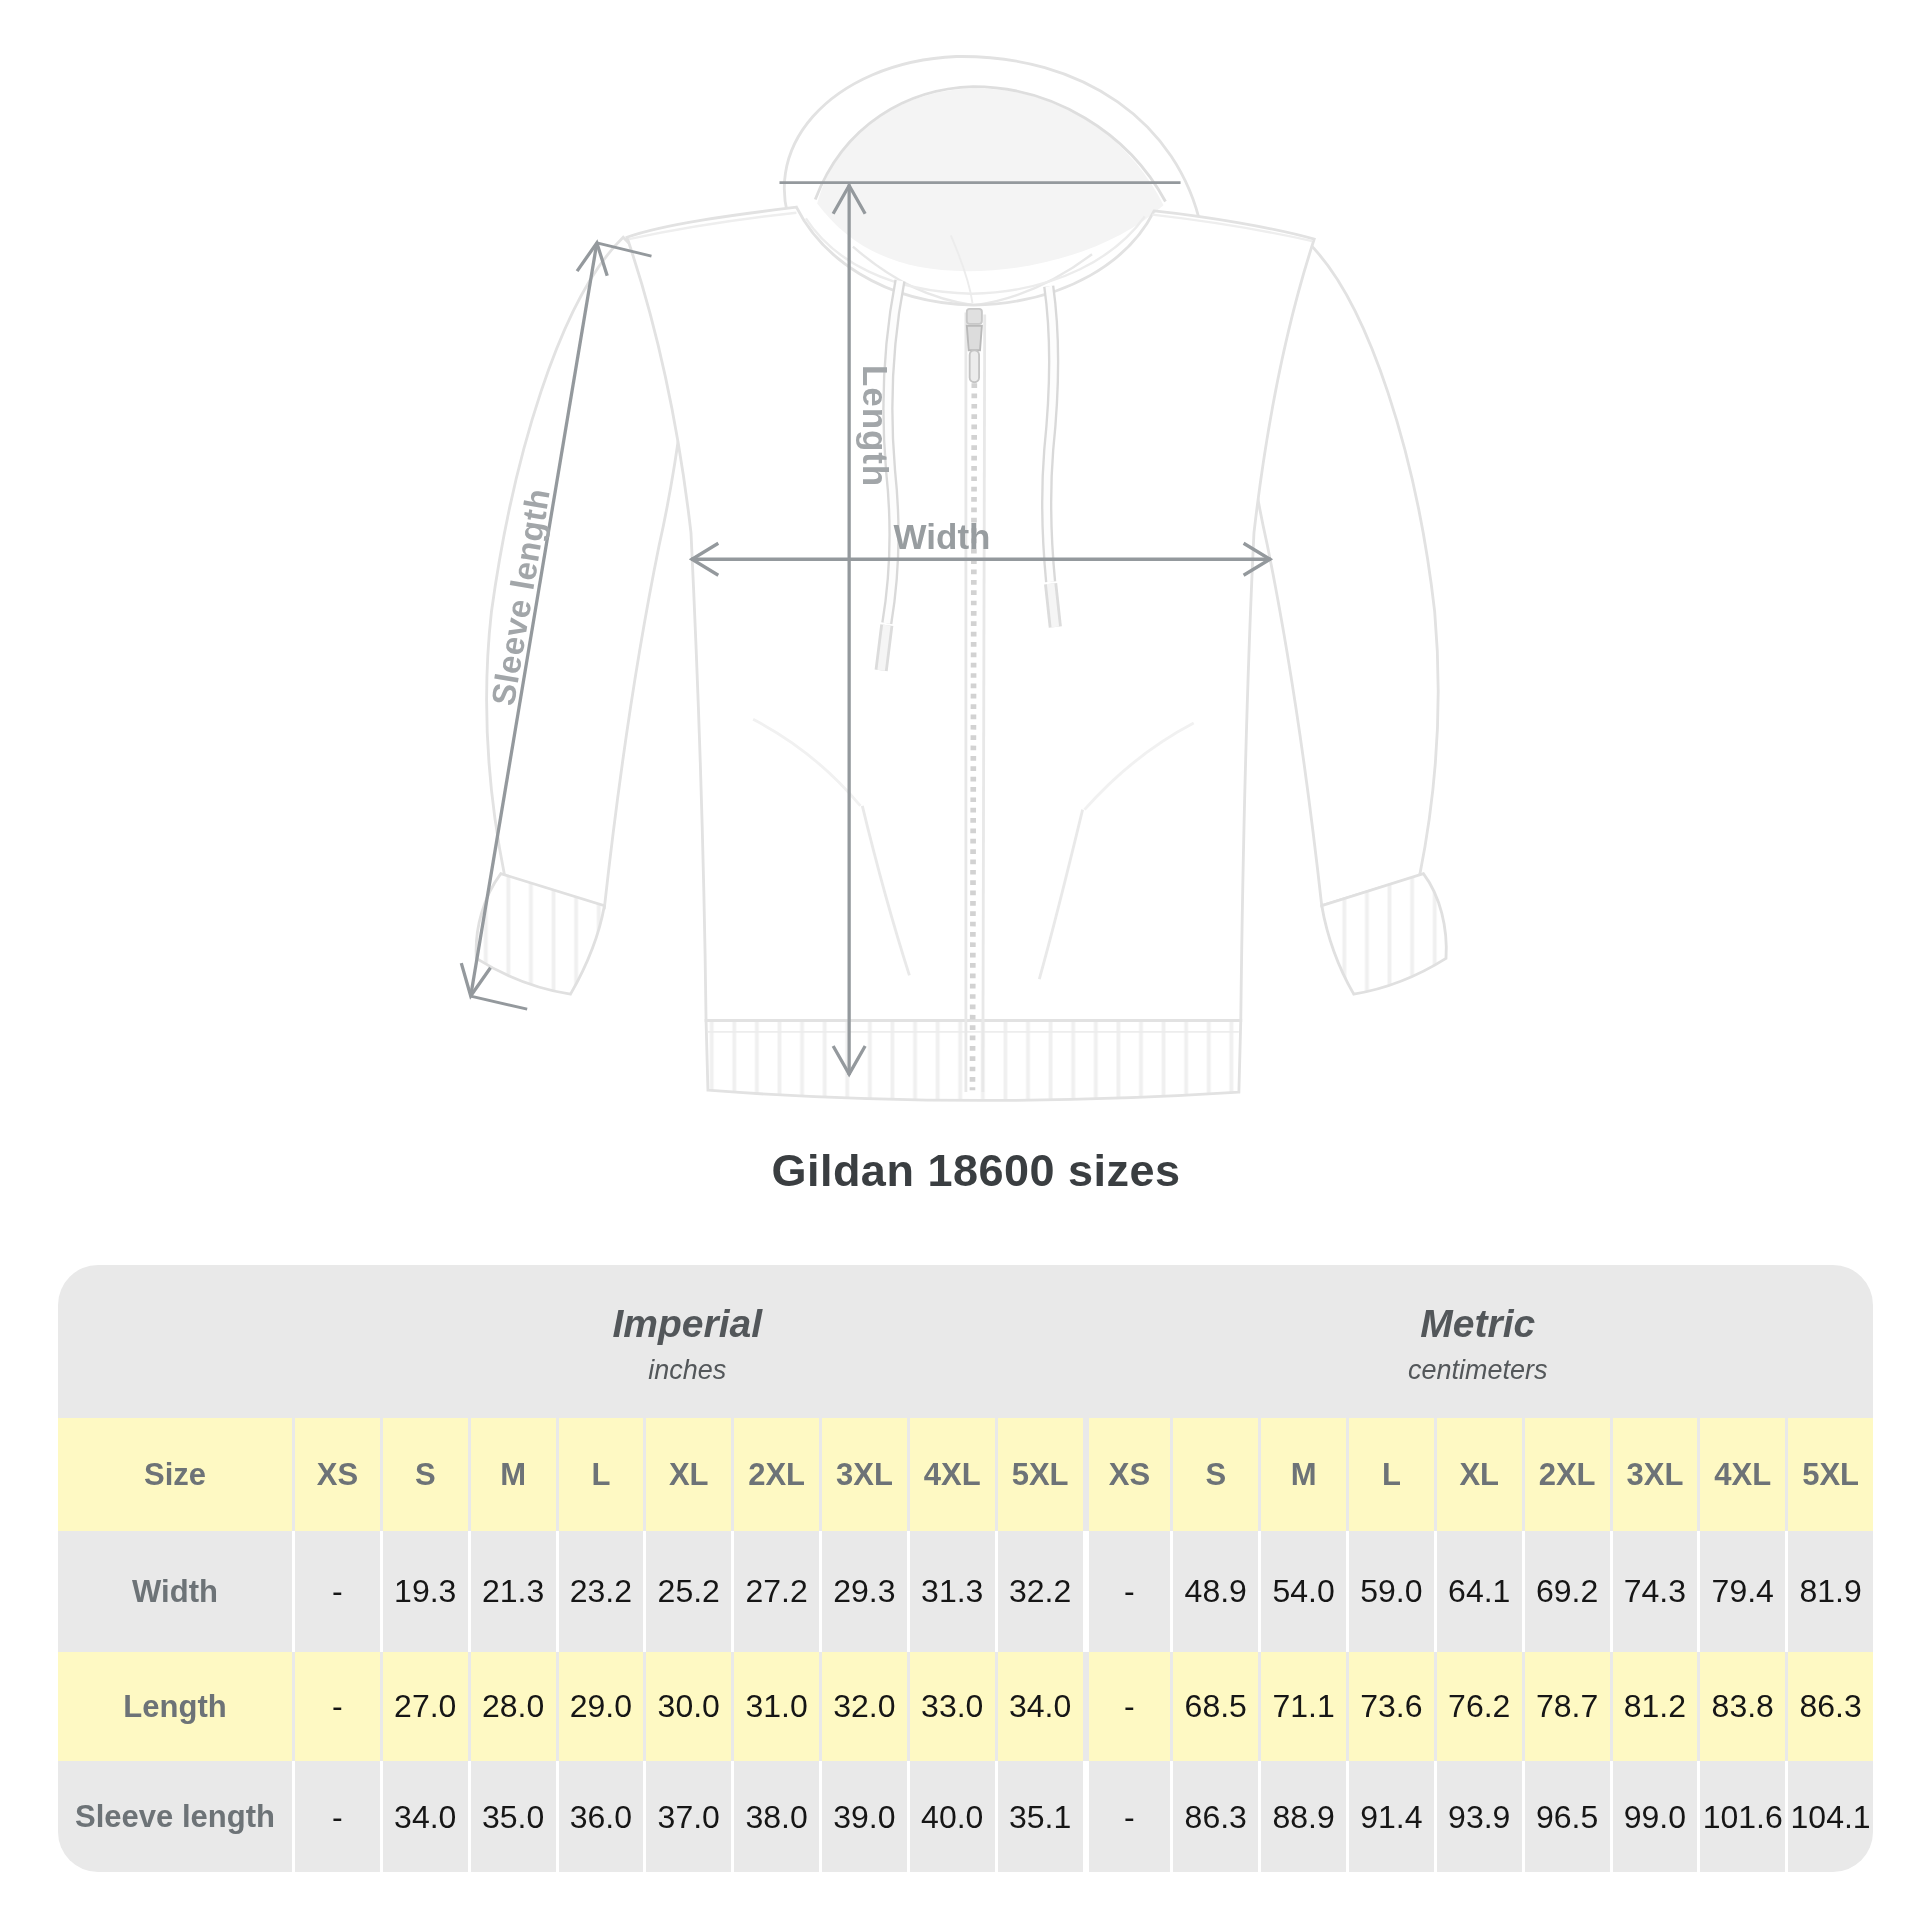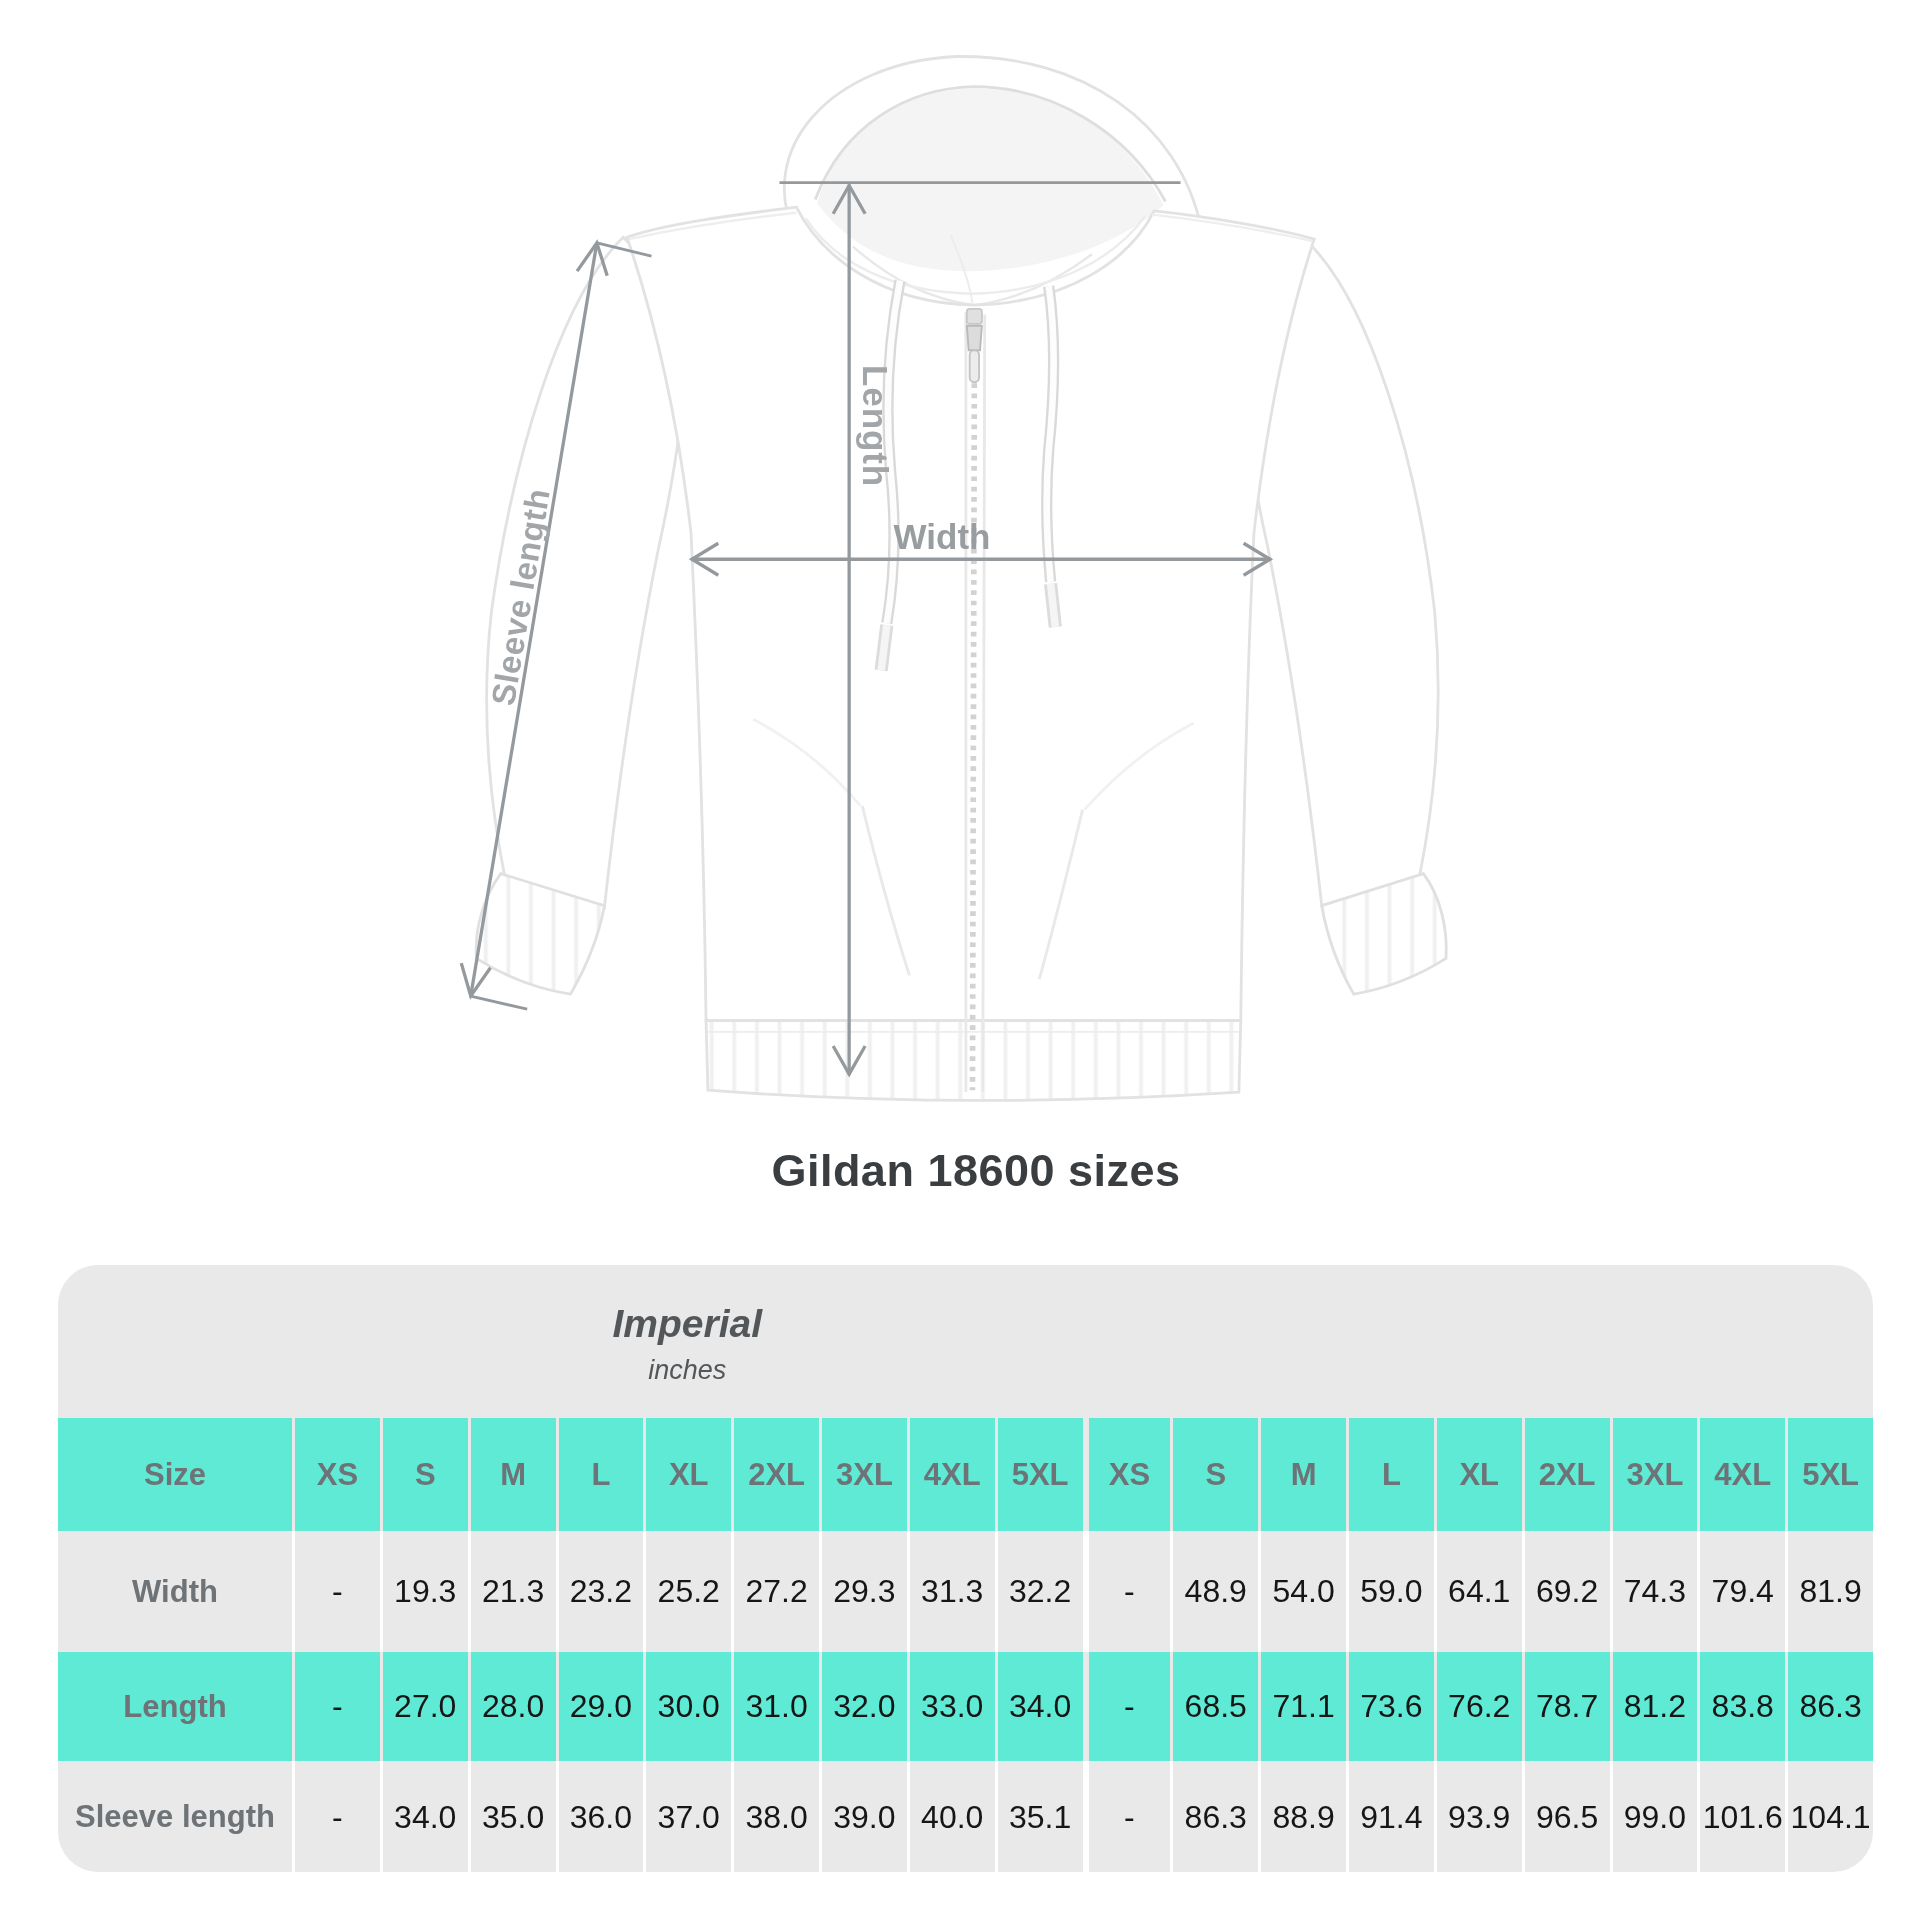--- a/index.html
+++ b/index.html
@@ -47,21 +47,21 @@
   .row-width{height:121px;}
   .row-length{height:109px;}
   .row-sleeve{height:112px;}
   .cell{
     display:flex;align-items:center;justify-content:center;
     font-size:31px;color:#161616;box-sizing:border-box;border-left:3.8px solid transparent;
   }
   .cell:first-child{border-left:none;}
   
   .trow .cell:nth-child(11){border-left-width:6.6px;}
-  .row-white .cell{background:#5eead4;border-left-color:#e9e9e9;text-align:center;}
+  .row-white .cell{background:#fef9c3;border-left-color:#e9e9e9;text-align:center;}
   .row-gray  .cell{background:#e9e9e9;border-left-color:#ffffff;}
   .headcell,.labelcell{font-weight:bold;color:#6d7377;}
   .valcell{font-size:32px;}
 </style>
 </head>
 <body>
 
 <div class="page">
 
   <svg class="figure-svg" viewBox="0 0 2048 1230">
@@ -159,20 +159,24 @@
   <div class="mlabel sleeve-label">Sleeve length</div>
 
   <h1 class="title">Gildan 18600 sizes</h1>
 
   <div class="size-table">
     <div class="band">
       <div class="band-spacer"></div>
       <div class="band-group">
         <div class="band-name">Imperial</div>
         <div class="band-unit">inches</div>
+      </div>
+      <div class="band-group">
+        <div class="band-name">Metric</div>
+        <div class="band-unit">centimeters</div>
       </div>
     </div>
     <div class="trow row-sizes row-white" id="row-sizes">
         <div class="cell labelcell">Size</div>
         <div class="cell headcell">XS</div>
         <div class="cell headcell">S</div>
         <div class="cell headcell">M</div>
         <div class="cell headcell">L</div>
         <div class="cell headcell">XL</div>
         <div class="cell headcell">2XL</div>

